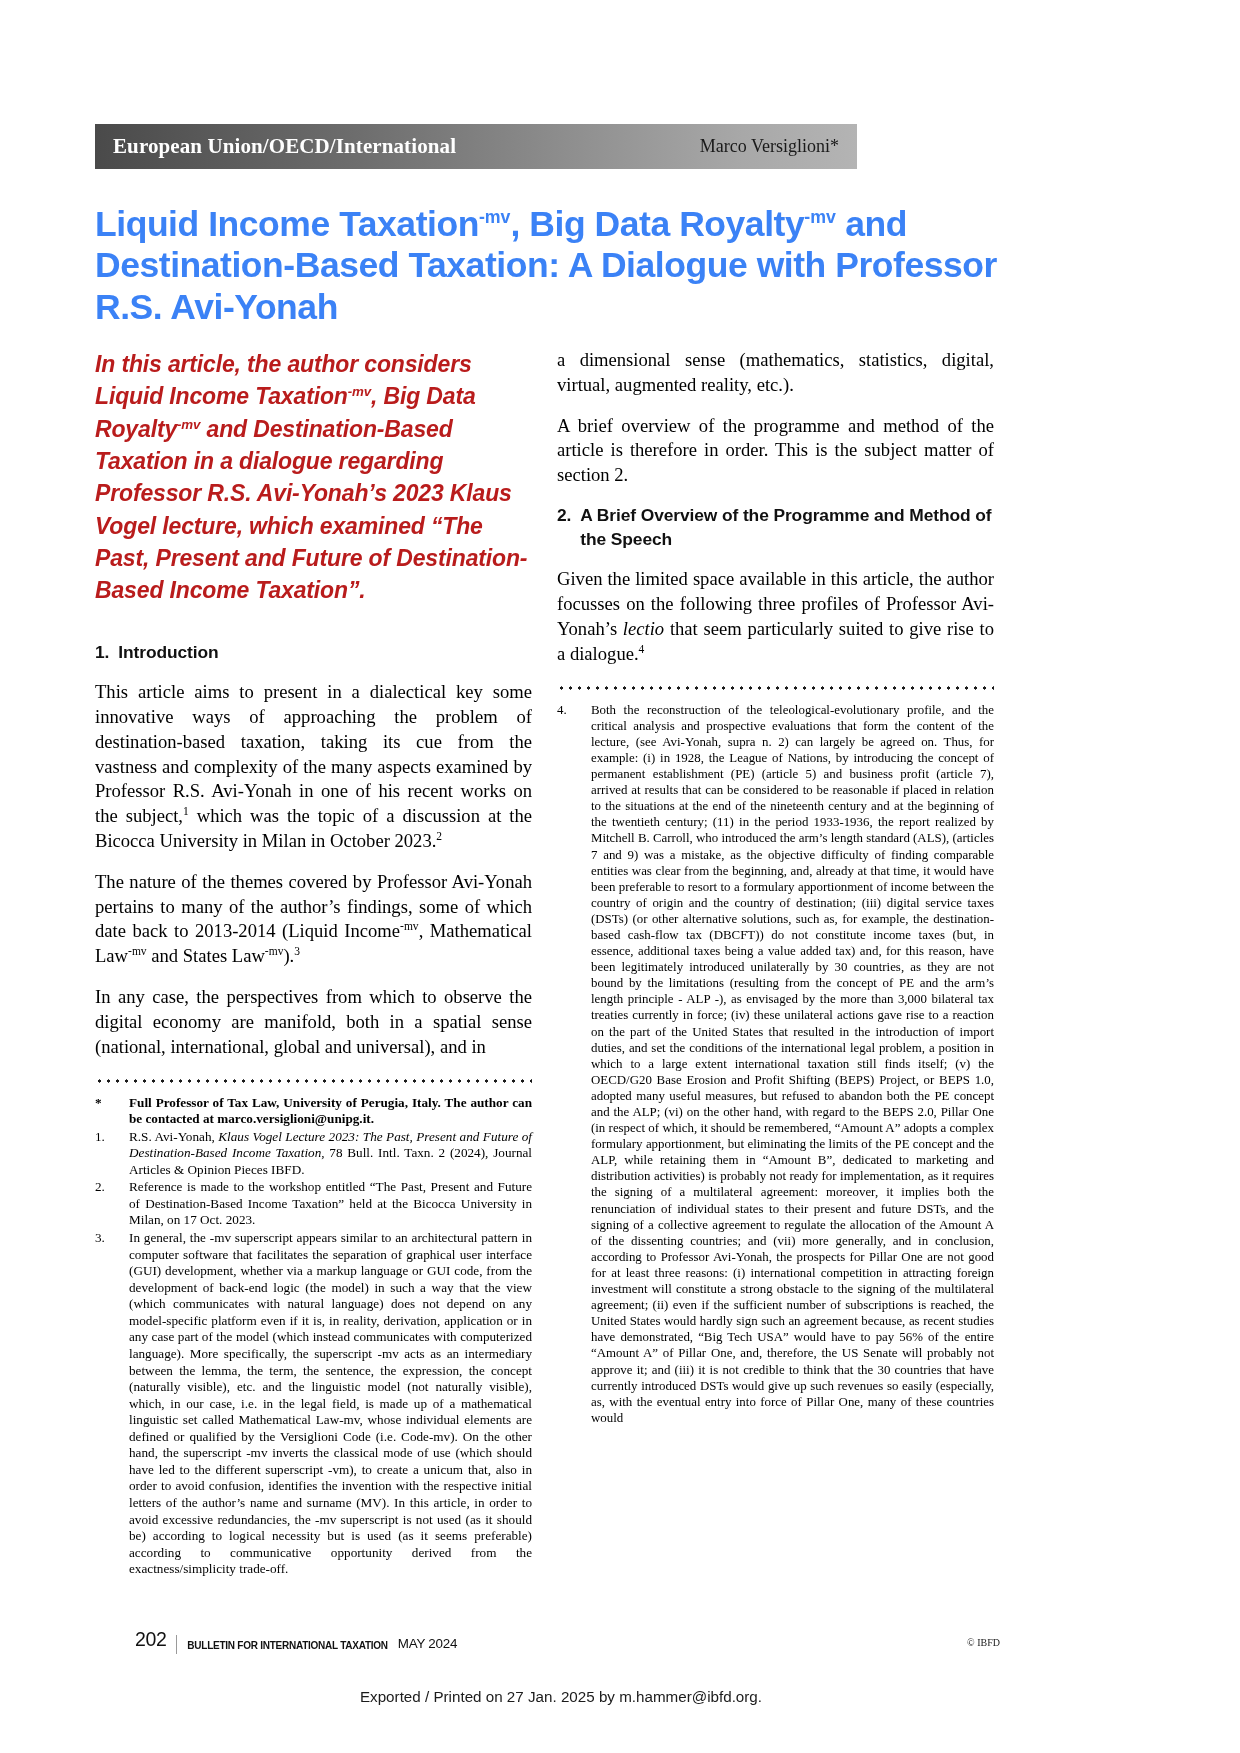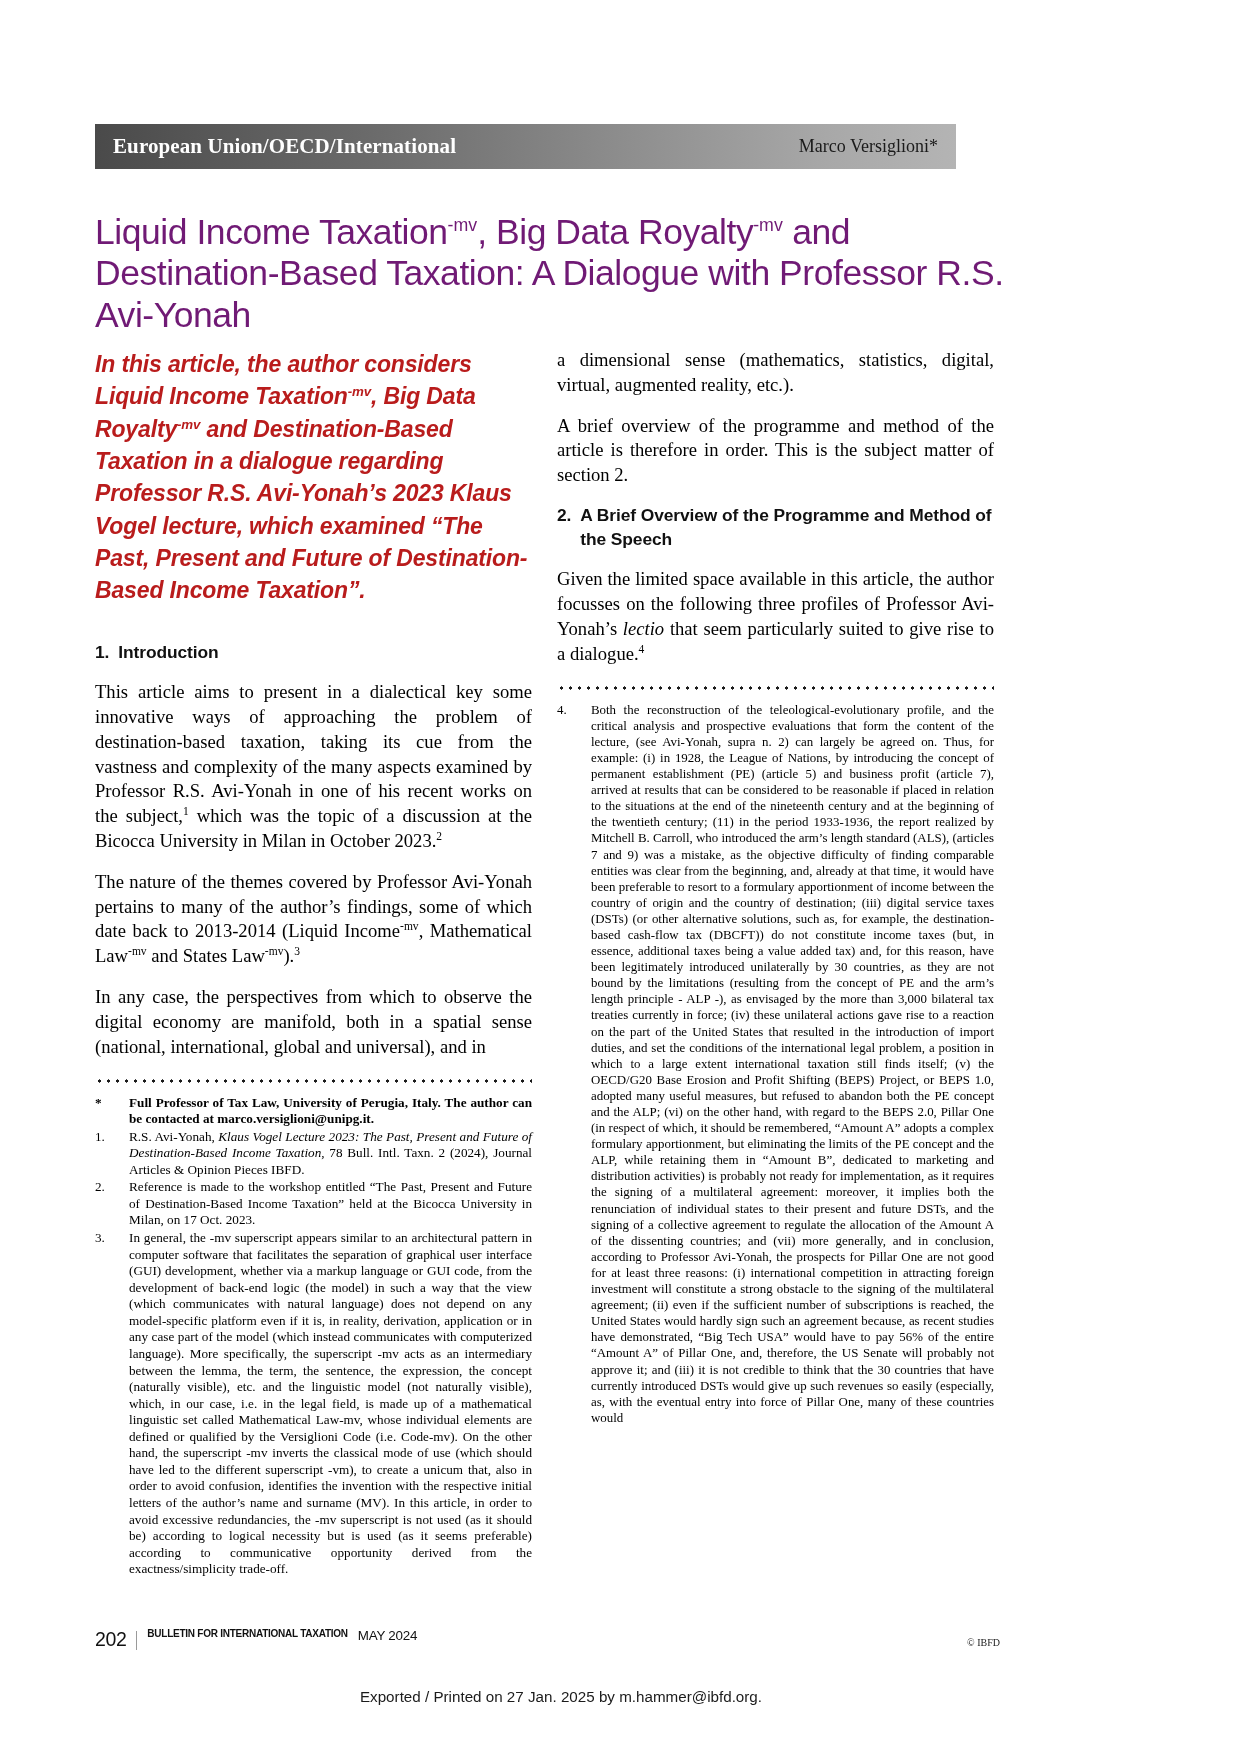--- a/index.html
+++ b/index.html
@@ -20,21 +20,21 @@
     left: 0; top: 0;
     width: 1240px;
     height: 1753px;
     background: #fff;
   }
   
   .header-band {
     position: absolute;
     left: 95px;
     top: 124px;
-    width: 861px;
+    width: 762px;
     height: 45px;
     background: linear-gradient(to right, #4a4a4a 0%, #6e6e6e 35%, #8e8e8e 62%, #a8a8a8 85%, #b4b4b4 100%);
     display: flex;
     align-items: center;
     justify-content: space-between;
     box-sizing: border-box;
     padding: 0 18px 0 18px;
   }
   .header-topic {
     color: #ffffff;
@@ -47,28 +47,28 @@
   .header-author {
     color: #1a1a1a;
     font-family: "Liberation Serif", serif;
     font-size: 18px;
     white-space: nowrap;
   }
   
   .title {
     position: absolute;
     left: 95px;
-    top: 188px;
+    top: 180px;
     width: 910px;
     font-family: "Liberation Sans", sans-serif;
-    font-weight: normal;
+    font-weight: bold;
     font-size: 35.5px;
     line-height: 1.175;
     letter-spacing: -0.45px;
-    color: #701a75;
+    color: #3b82f6;
   }
   .title sup {
     font-size: 0.5em;
     vertical-align: 0.72em;
     letter-spacing: 0;
   }
   
   .col {
     position: absolute;
     top: 348px;
@@ -161,23 +161,24 @@
     position: absolute;
     left: 95px;
     top: 1628px;
     width: 905px;
     display: flex;
     align-items: baseline;
     justify-content: space-between;
   }
   .footer-left {
     display: flex;
-    align-items: flex-start;
+    align-items: flex-end;
     gap: 10px;
     font-family: "Liberation Sans", sans-serif;
+    margin-left: 40px;
   }
   .footer-page {
     font-size: 19.5px;
     font-weight: normal;
     color: #111;
     letter-spacing: -0.4px;
   }
   .footer-sep {
     display: inline-block;
     width: 1px;

